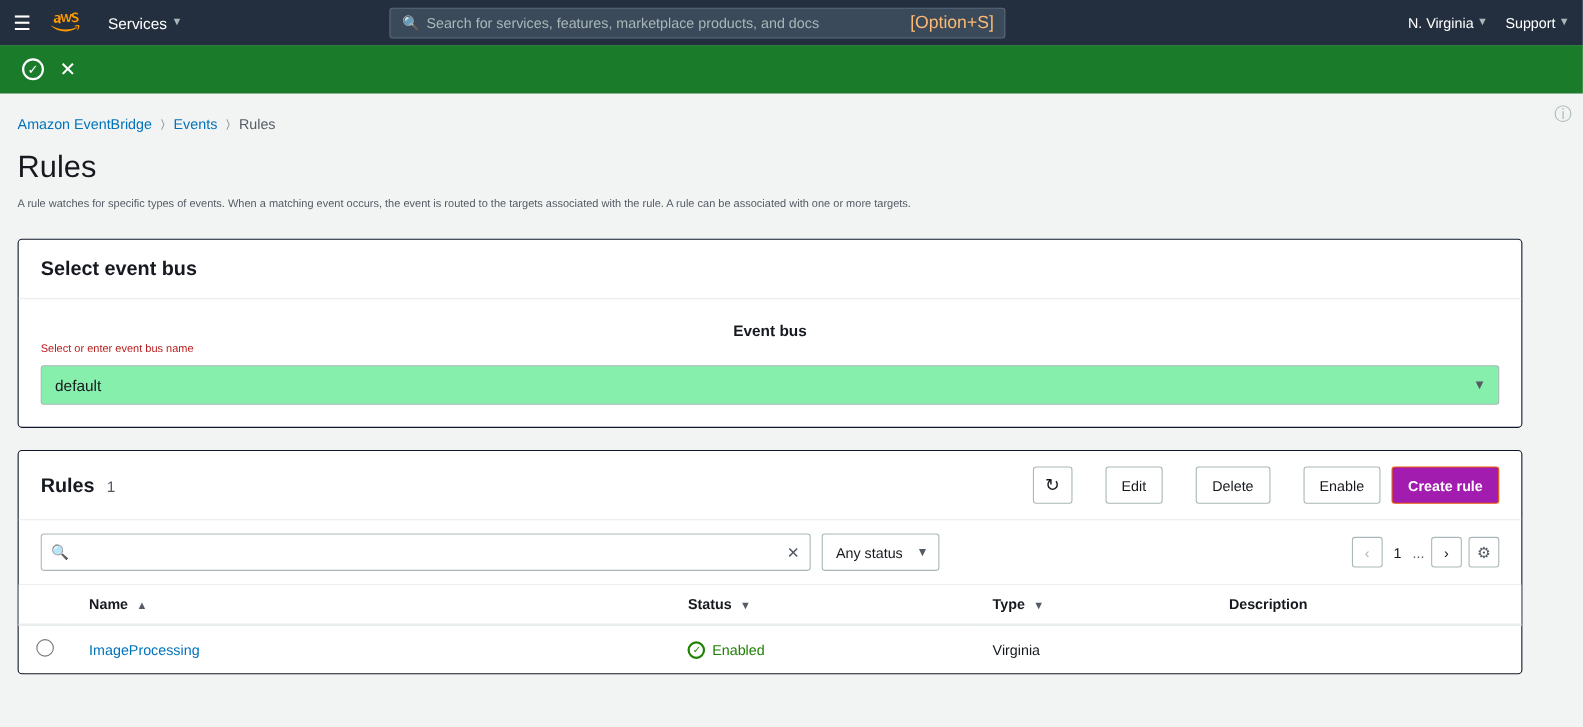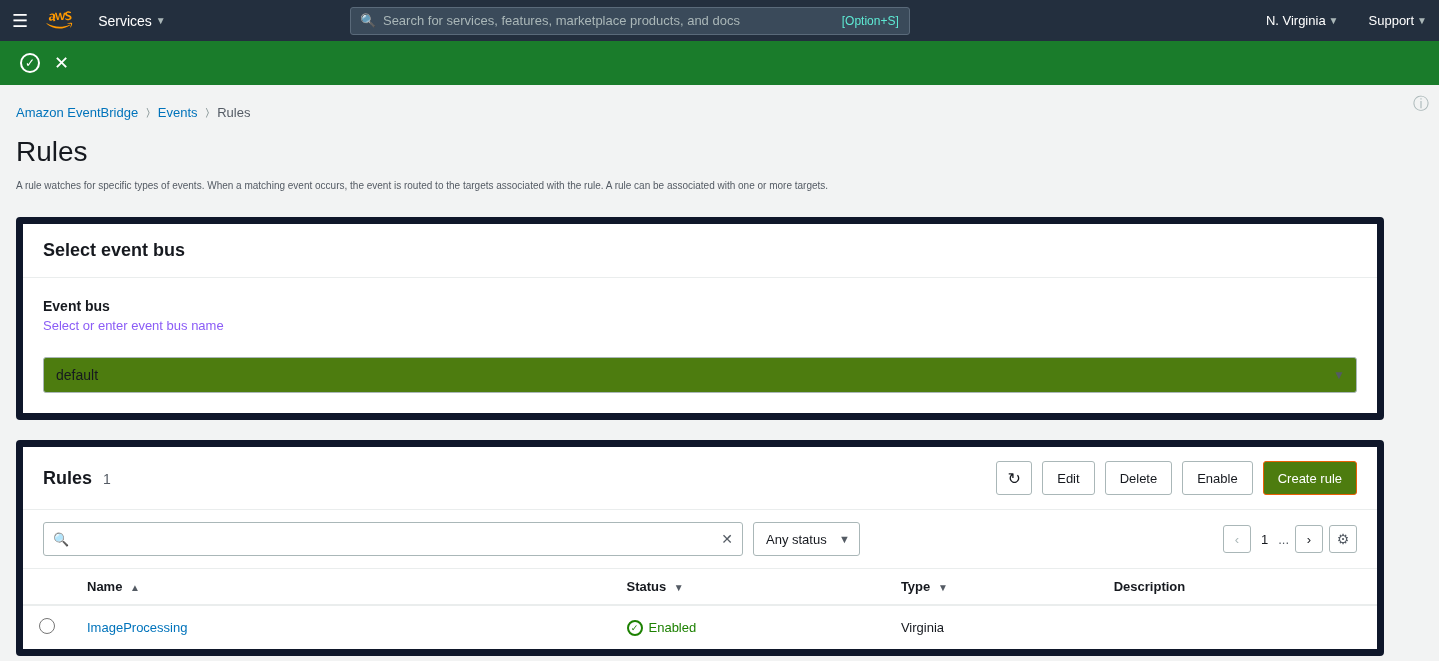--- a/index.html
+++ b/index.html
@@ -48,25 +48,25 @@
       background: transparent;
       border: none;
       color: #aab7b8;
       font-size: 13px;
       outline: none;
       flex: 1;
       min-width: 0;
     }
     .search-bar input::placeholder { color: #aab7b8; }
     .search-icon { color: #aab7b8; font-size: 13px; margin-right: 6px; }
-    .search-shortcut { color: #5eead4; font-size: 12px; white-space: nowrap; }
+    .search-shortcut { color: #fdba74; font-size: 16px; white-space: nowrap; }
     .nav-right {
       display: flex;
       align-items: center;
-      gap: 30px;
+      gap: 16px;
       margin-left: auto;
     }
     .nav-right-item {
       color: #fff;
       font-size: 13px;
       cursor: pointer;
       display: flex;
       align-items: center;
       gap: 3px;
       white-space: nowrap;
@@ -146,21 +146,21 @@
     .page-description {
       font-size: 10px;
       color: #545b64;
       margin-bottom: 24px;
       line-height: 1.5;
     }
 
     
     .card {
       background: #fff;
-      border: 7px solid #0f172a;
+      border: 1px solid #0f172a;
       border-radius: 4px;
       margin-bottom: 20px;
     }
     .card-header {
       padding: 16px 20px;
       border-bottom: 1px solid #eaeded;
     }
     .card-header h2 {
       font-size: 18px;
       font-weight: 600;
@@ -170,37 +170,38 @@
       padding: 20px;
     }
 
     
     .form-label {
       font-size: 14px;
       font-weight: 600;
       color: #16191f;
       margin-bottom: 4px;
       display: block;
+      text-align: center;
     }
     .form-sublabel {
-      font-size: 13px;
-      color: #8b5cf6;
-      margin-bottom: 24px;
+      font-size: 10px;
+      color: #b91c1c;
+      margin-bottom: 9px;
       display: block;
     }
     .select-wrapper {
       position: relative;
       display: block;
     }
     .select-control {
       width: 100%;
       height: 36px;
       border: 1px solid #aab7b8;
       border-radius: 3px;
-      background: #4d7c0f;
+      background: #86efac;
       padding: 0 36px 0 12px;
       font-size: 14px;
       color: #16191f;
       appearance: none;
       cursor: pointer;
       outline: none;
     }
     .select-chevron {
       position: absolute;
       right: 12px;
@@ -231,40 +232,42 @@
       font-size: 13px;
       cursor: pointer;
       font-weight: 500;
       border: 1px solid;
       white-space: nowrap;
     }
     .btn-default {
       background: #fff;
       border-color: #aab7b8;
       color: #16191f;
+      margin-left: 20px;
     }
     .btn-default:disabled { color: #aab7b8; cursor: default; }
     .btn-icon {
       height: 34px;
       width: 36px;
       padding: 0;
       border-radius: 3px;
       background: #fff;
       border: 1px solid #aab7b8;
       cursor: pointer;
       display: flex;
       align-items: center;
       justify-content: center;
       font-size: 16px;
       color: #16191f;
     }
     .btn-primary {
-      background: #4d7c0f;
+      background: #a21caf;
       border-color: #eb5f07;
       color: #fff;
+      font-weight: bold;
     }
 
     
     .table-toolbar {
       display: flex;
       align-items: center;
       padding: 12px 20px;
       gap: 10px;
       border-bottom: 1px solid #eaeded;
     }

